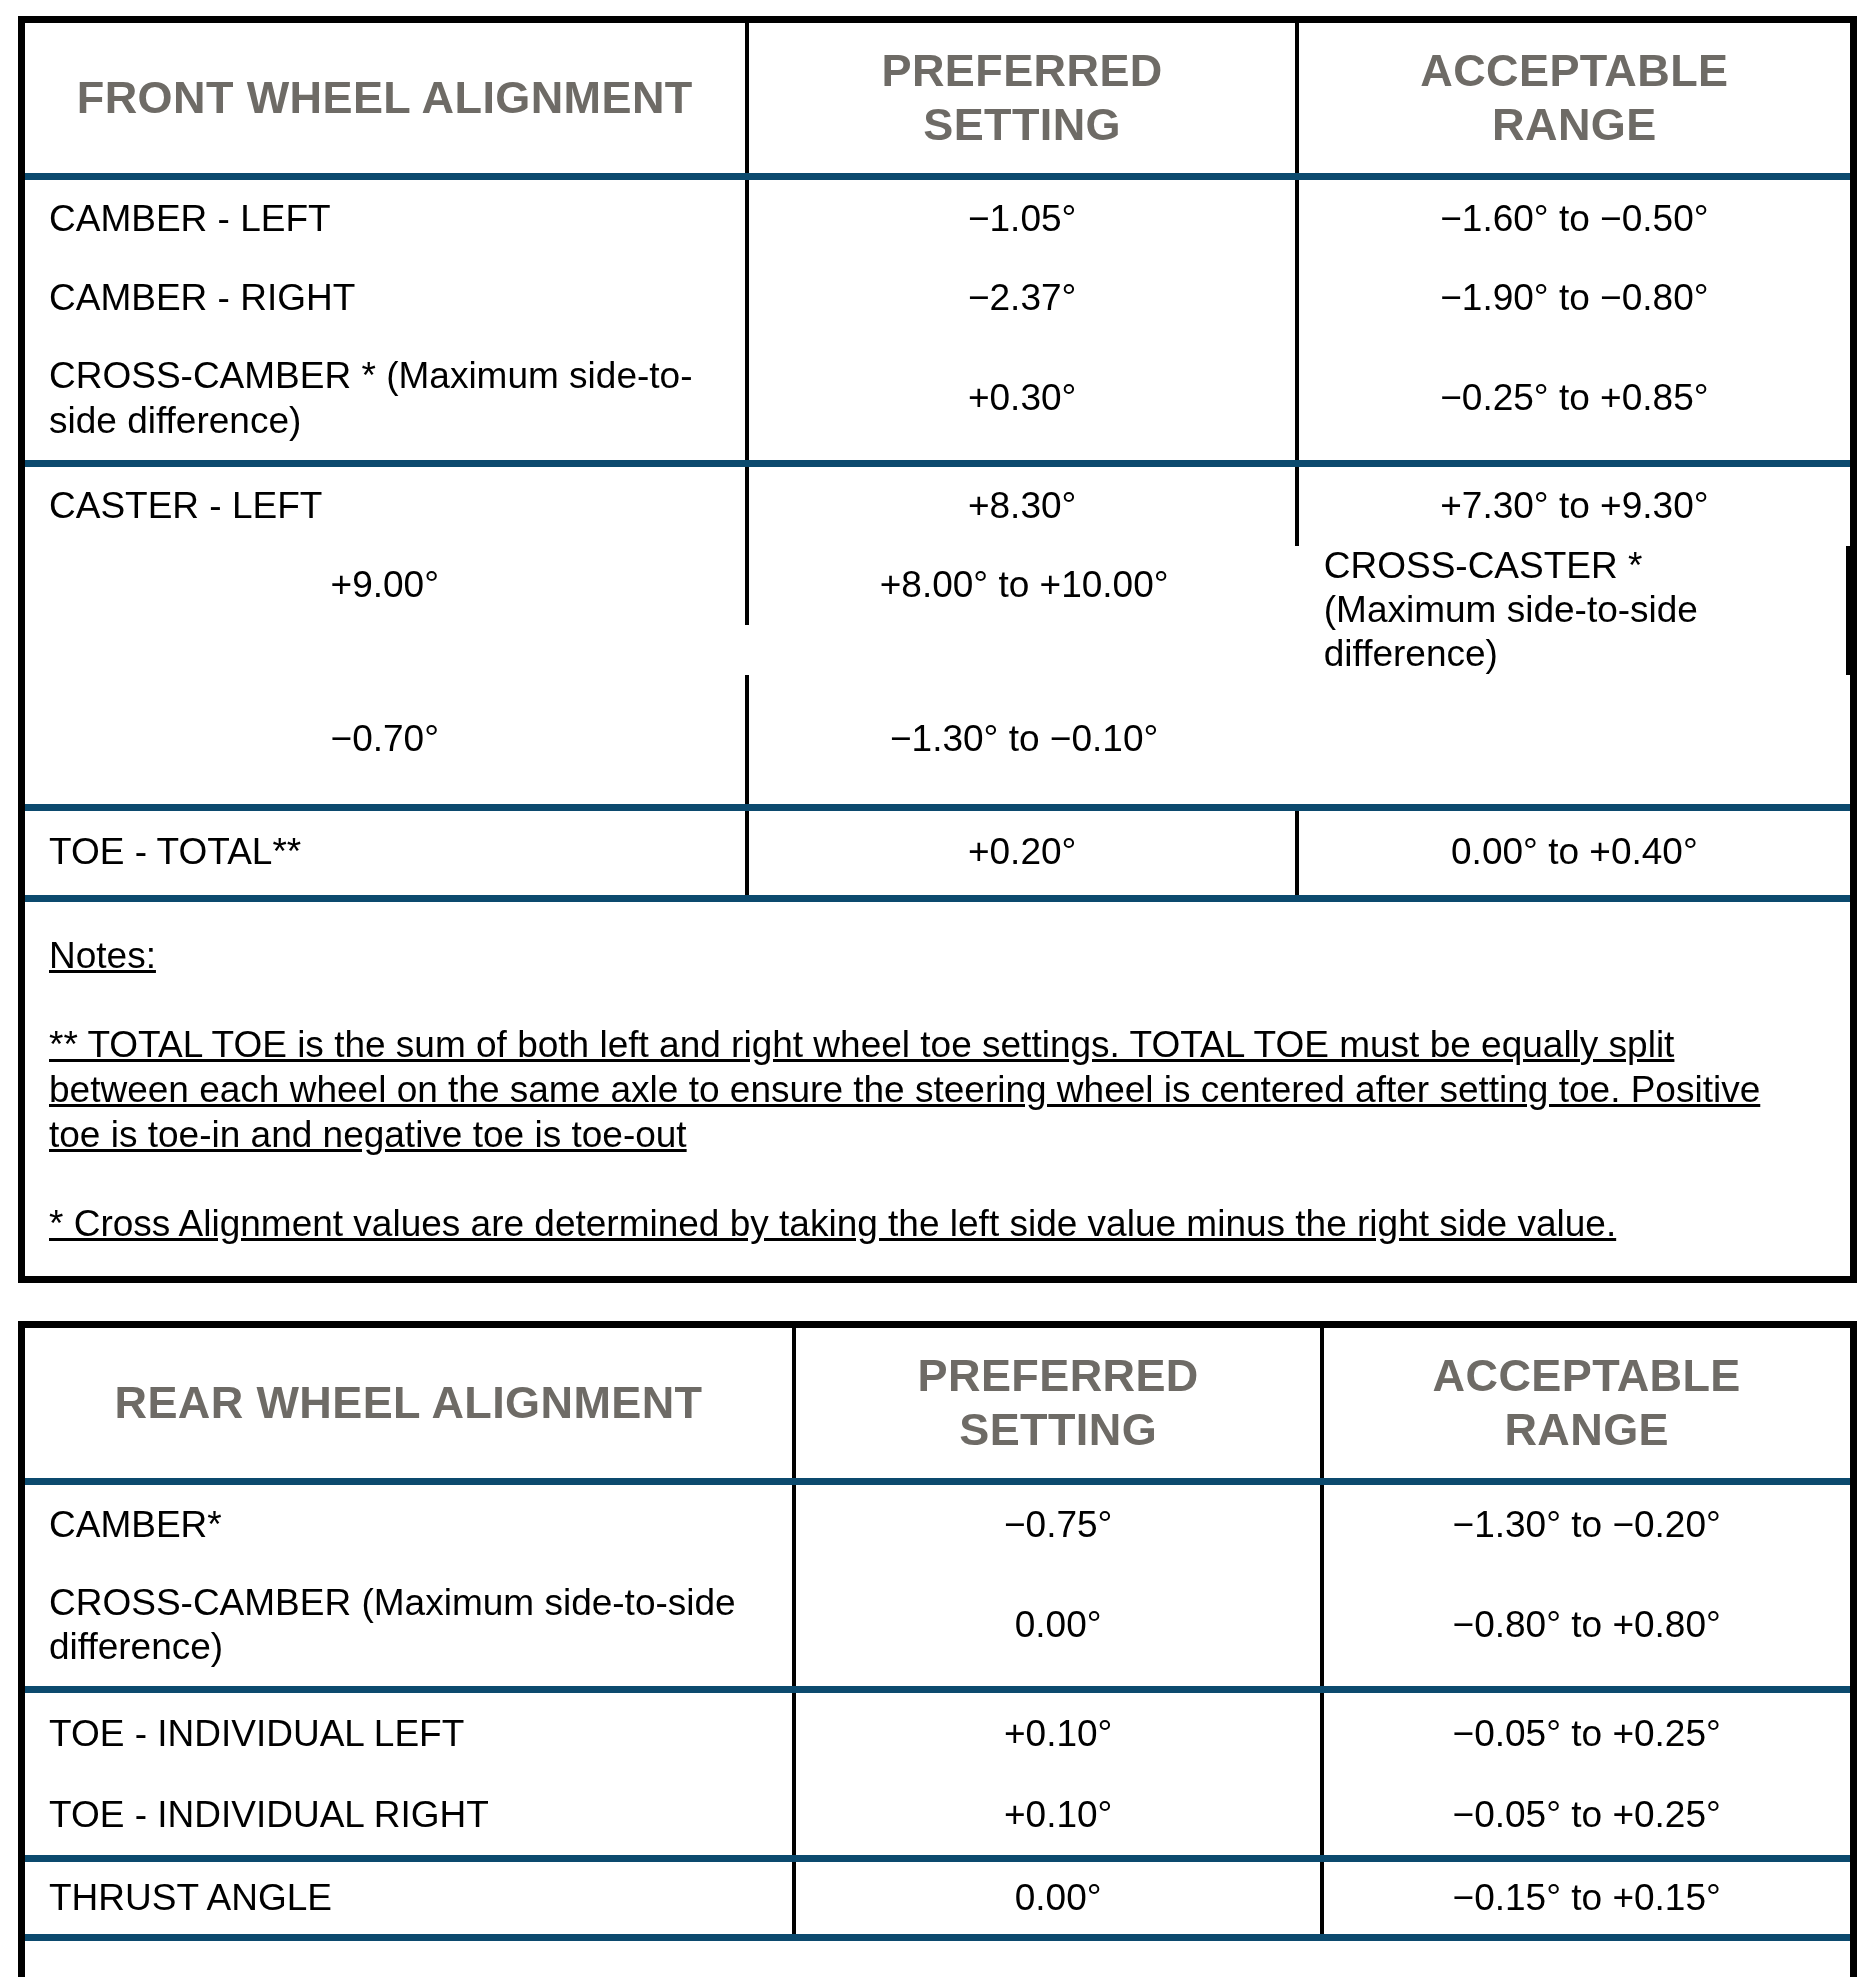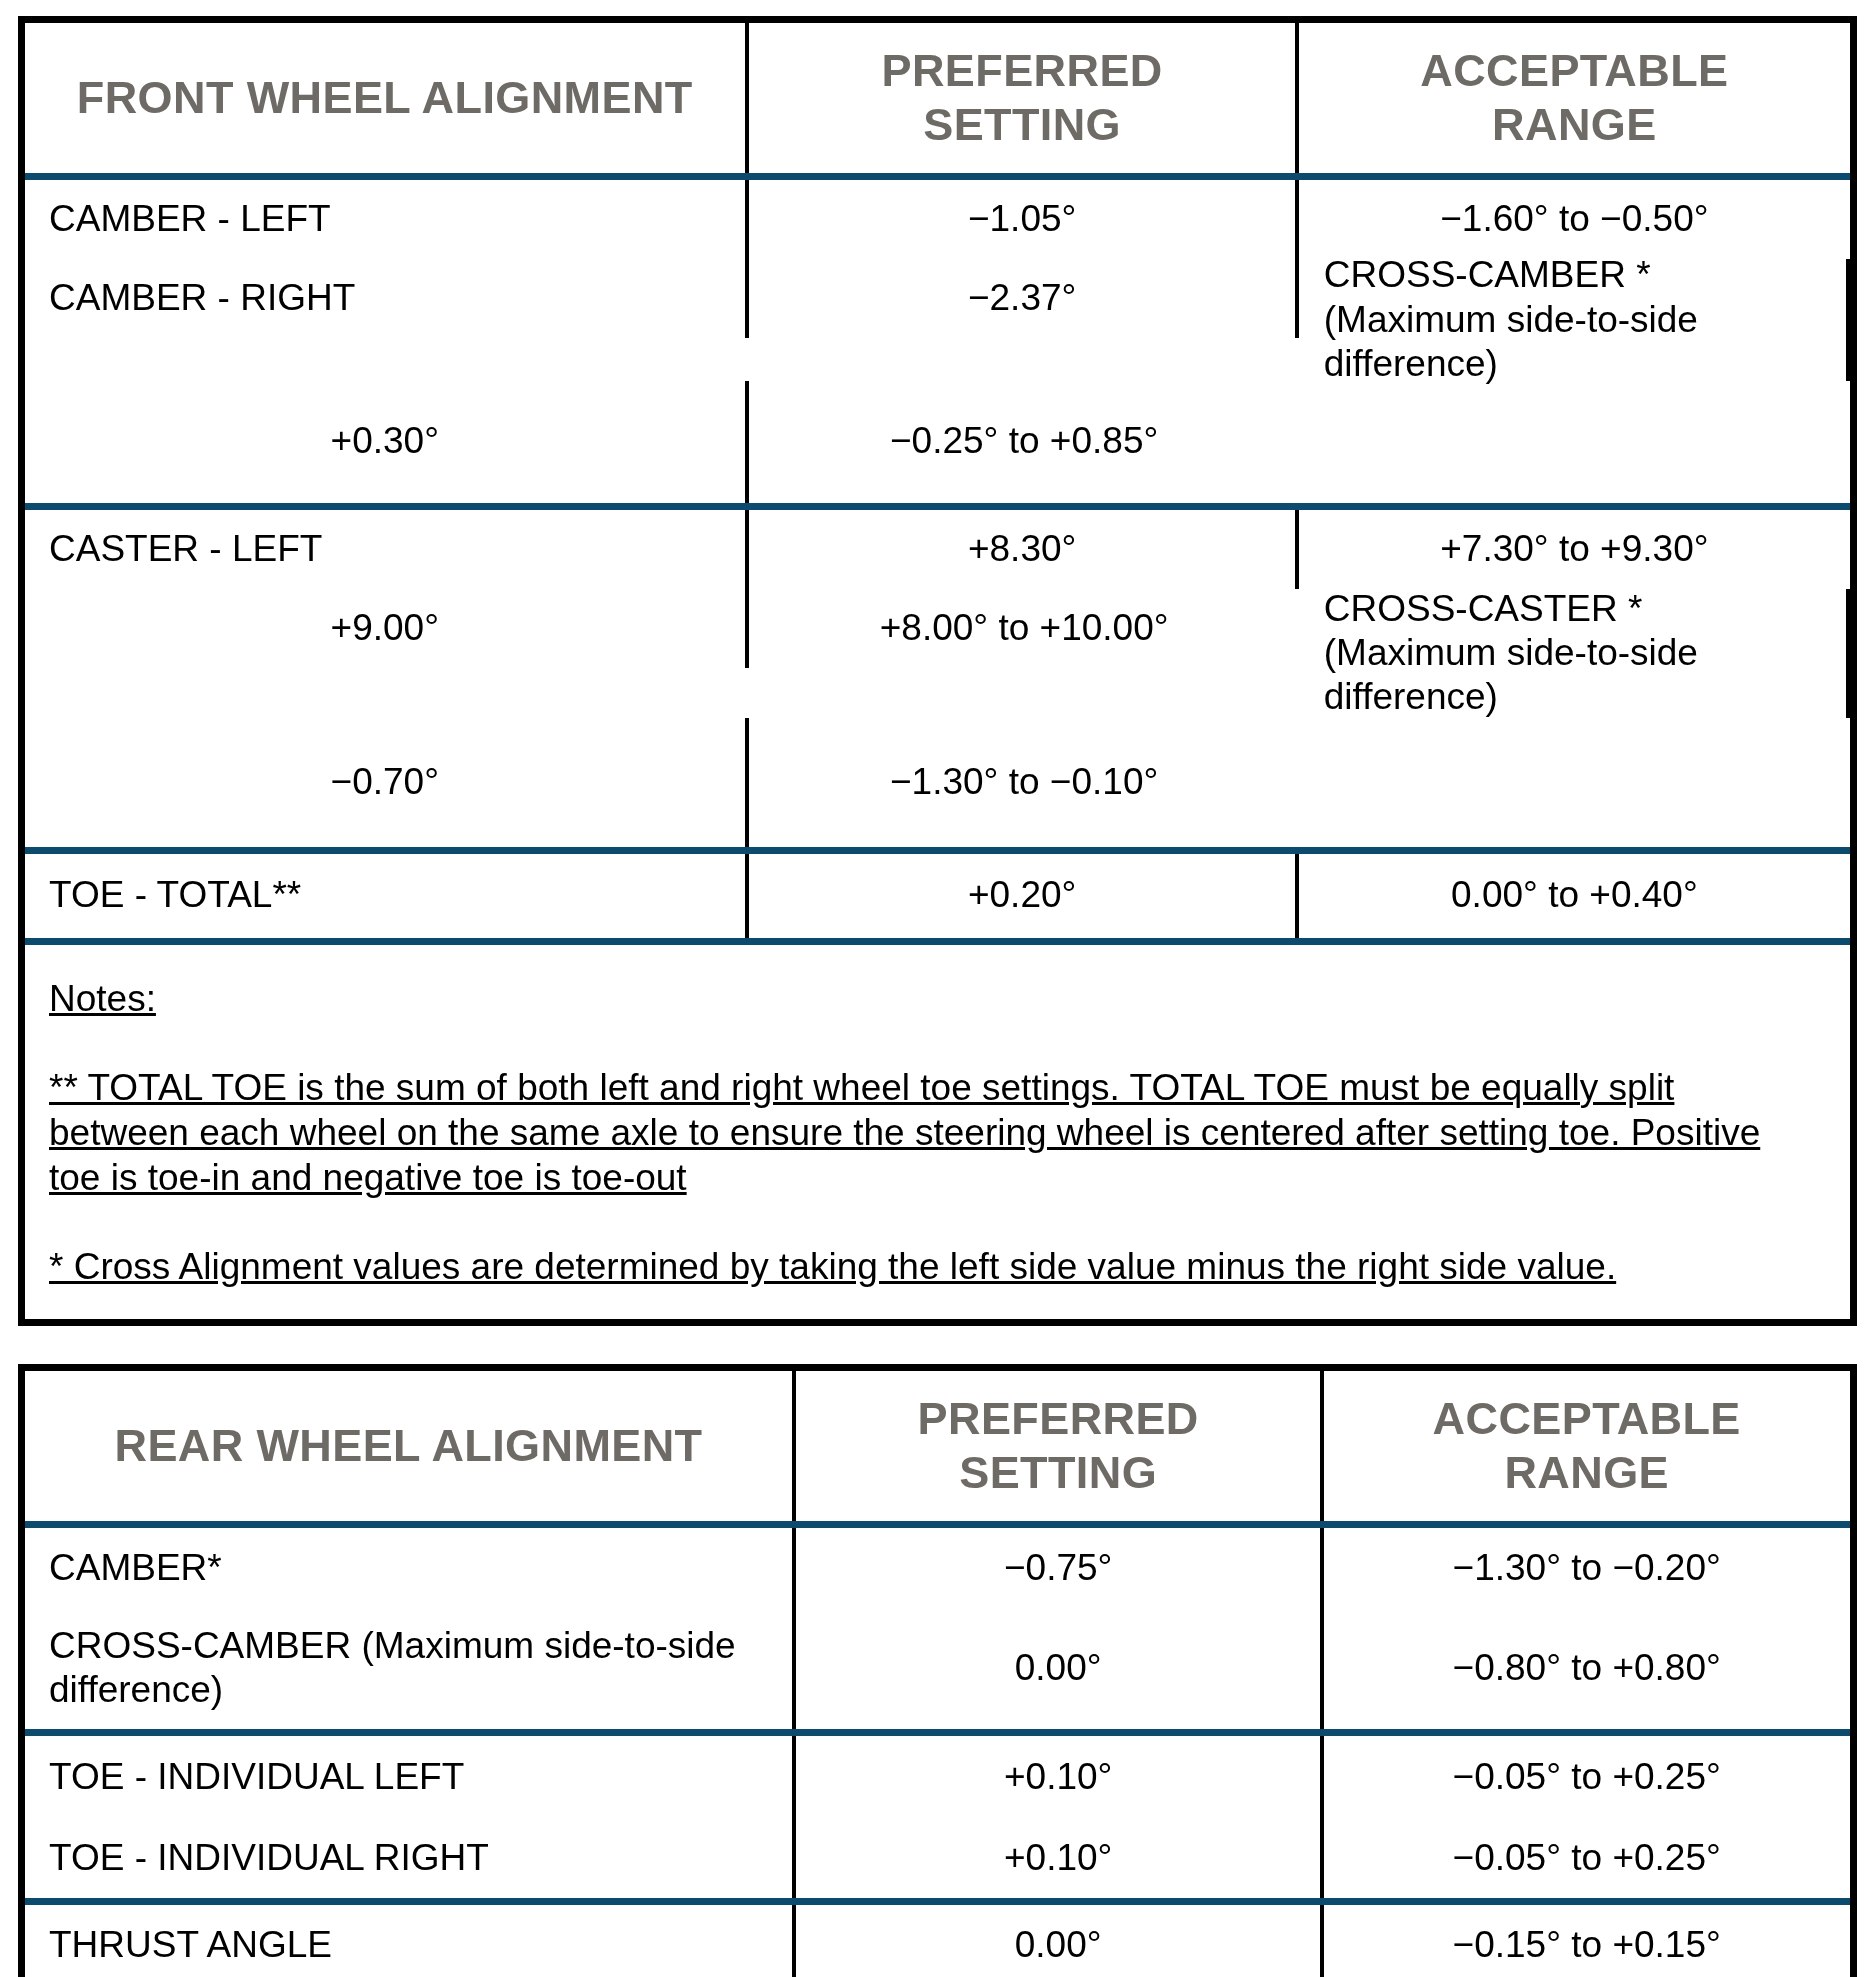--- a/index.html
+++ b/index.html
@@ -57,21 +57,21 @@
     padding-right: 38px;
   }
   .val { justify-content: center; text-align: center; }
 
   .h172 { height: 150px; }
   .h90  { height: 79px; }
   .h93  { height: 81px; }
   .h140 { height: 122px; }
   .h148 { height: 129px; }
   .h82  { height: 84px; }
-  .h92  { height: 80px; }
+  .h92  { height: 72px; }
 
   .notes {
     display: block;
     box-sizing: border-box;
     padding: 31px 35px 30px 24.5px;
     font-size: 37px;
     line-height: 1.22;
     text-decoration: underline;
   }
   .front-notes { min-height: 314px; }
@@ -94,20 +94,21 @@
 RANGE</div>
     </div>
 
     <div class="sec">
       <div class="cell c1 lbl h90">CAMBER - LEFT</div>
       <div class="cell c2 val h90">−1.05°</div>
       <div class="cell c3 val h90">−1.60° to −0.50°</div>
 
       <div class="cell c1 lbl h90">CAMBER - RIGHT</div>
       <div class="cell c2 val h90">−2.37°</div>
+      <div class="cell c3 val h90">−1.90° to −0.80°</div>
 
       <div class="cell c1 lbl h140">CROSS-CAMBER * (Maximum side-to-side difference)</div>
       <div class="cell c2 val h140">+0.30°</div>
       <div class="cell c3 val h140">−0.25° to +0.85°</div>
     </div>
 
     <div class="sec">
       <div class="cell c1 lbl h90">CASTER - LEFT</div>
       <div class="cell c2 val h90">+8.30°</div>
       <div class="cell c3 val h90">+7.30° to +9.30°</div>

